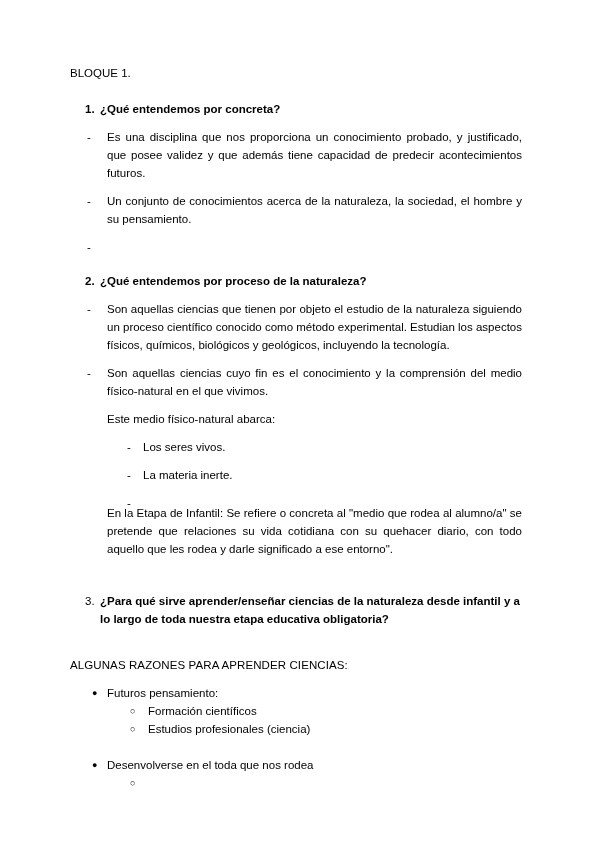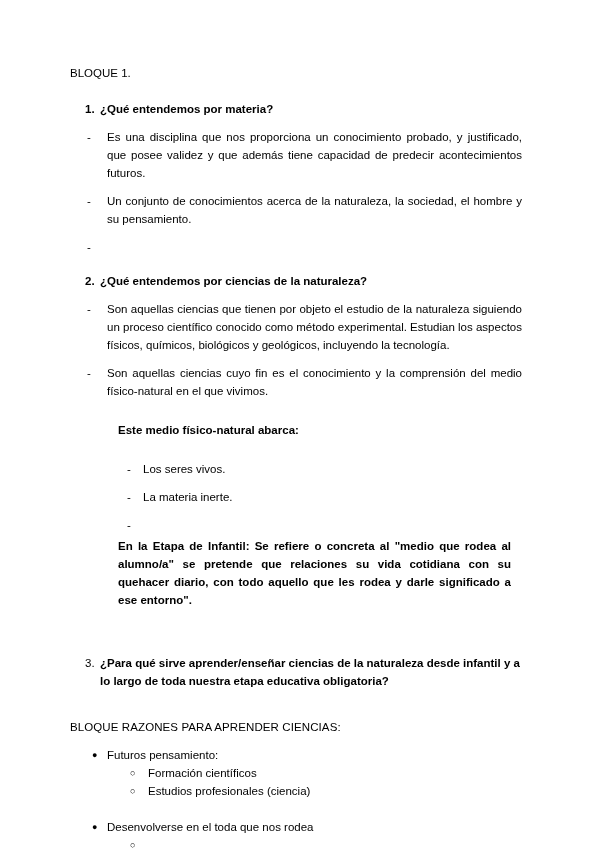--- a/index.html
+++ b/index.html
@@ -61,24 +61,23 @@
     text-align: justify;
   }
   .dash .mark {
     position: absolute;
     left: 17px;
     top: 0;
   }
 
   
   .bodypara {
-    margin: 11px;
+    margin: 0;
     padding-left: 37px;
     text-align: justify;
-    font-weight: bold;
   }
 
   
   .dash2 {
     position: relative;
     padding-left: 73px;
     margin: 0;
     text-align: justify;
   }
   .dash2 .mark {
@@ -124,21 +123,21 @@
 
 <div class="page">
   <div class="content">
 
     <p class="plain">BLOQUE 1.</p>
 
     <div class="gap-md"></div>
 
     <div class="qitem">
       <span class="qnum">1.</span>
-      <span class="qtext">¿Qué entendemos por materia?</span>
+      <span class="qtext">¿Qué entendemos por concreta?</span>
     </div>
 
     <div class="gap-sm"></div>
 
     <div class="dash">
       <span class="mark">-</span>
       <span>Es una disciplina que nos proporciona un conocimiento probado, y justificado, que posee validez y que además tiene capacidad de predecir acontecimientos futuros.</span>
     </div>
 
     <div class="gap-sm"></div>
@@ -151,21 +150,21 @@
     <div class="gap-sm"></div>
 
     <div class="dash">
       <span class="mark">-</span>
     </div>
 
     <div class="gap-xl"></div>
 
     <div class="qitem">
       <span class="qnum">2.</span>
-      <span class="qtext">¿Qué entendemos por ciencias de la naturaleza?</span>
+      <span class="qtext">¿Qué entendemos por proceso de la naturaleza?</span>
     </div>
 
     <div class="gap-sm"></div>
 
     <div class="dash">
       <span class="mark">-</span>
       <span>Son aquellas ciencias que tienen por objeto el estudio de la naturaleza siguiendo un proceso científico conocido como método experimental. Estudian los aspectos físicos, químicos, biológicos y geológicos, incluyendo la tecnología.</span>
     </div>
 
     <div class="gap-sm"></div>
@@ -205,21 +204,21 @@
 
     <div class="gap-xl"></div>
 
     <div class="qitem num-regular">
       <span class="qnum">3.</span>
       <span class="qtext">¿Para qué sirve aprender/enseñar ciencias de la naturaleza desde infantil y a lo largo de toda nuestra etapa educativa obligatoria?</span>
     </div>
 
     <div class="gap-lg"></div>
 
-    <p class="plain caps">BLOQUE RAZONES PARA APRENDER CIENCIAS:</p>
+    <p class="plain caps">ALGUNAS RAZONES PARA APRENDER CIENCIAS:</p>
 
     <div class="gap-sm"></div>
 
     <div class="bullet">
       <span class="mark">●</span>
       <span>Futuros pensamiento:</span>
     </div>
     <div class="subbullet">
       <span class="mark">○</span>
       <span>Formación científicos</span>

